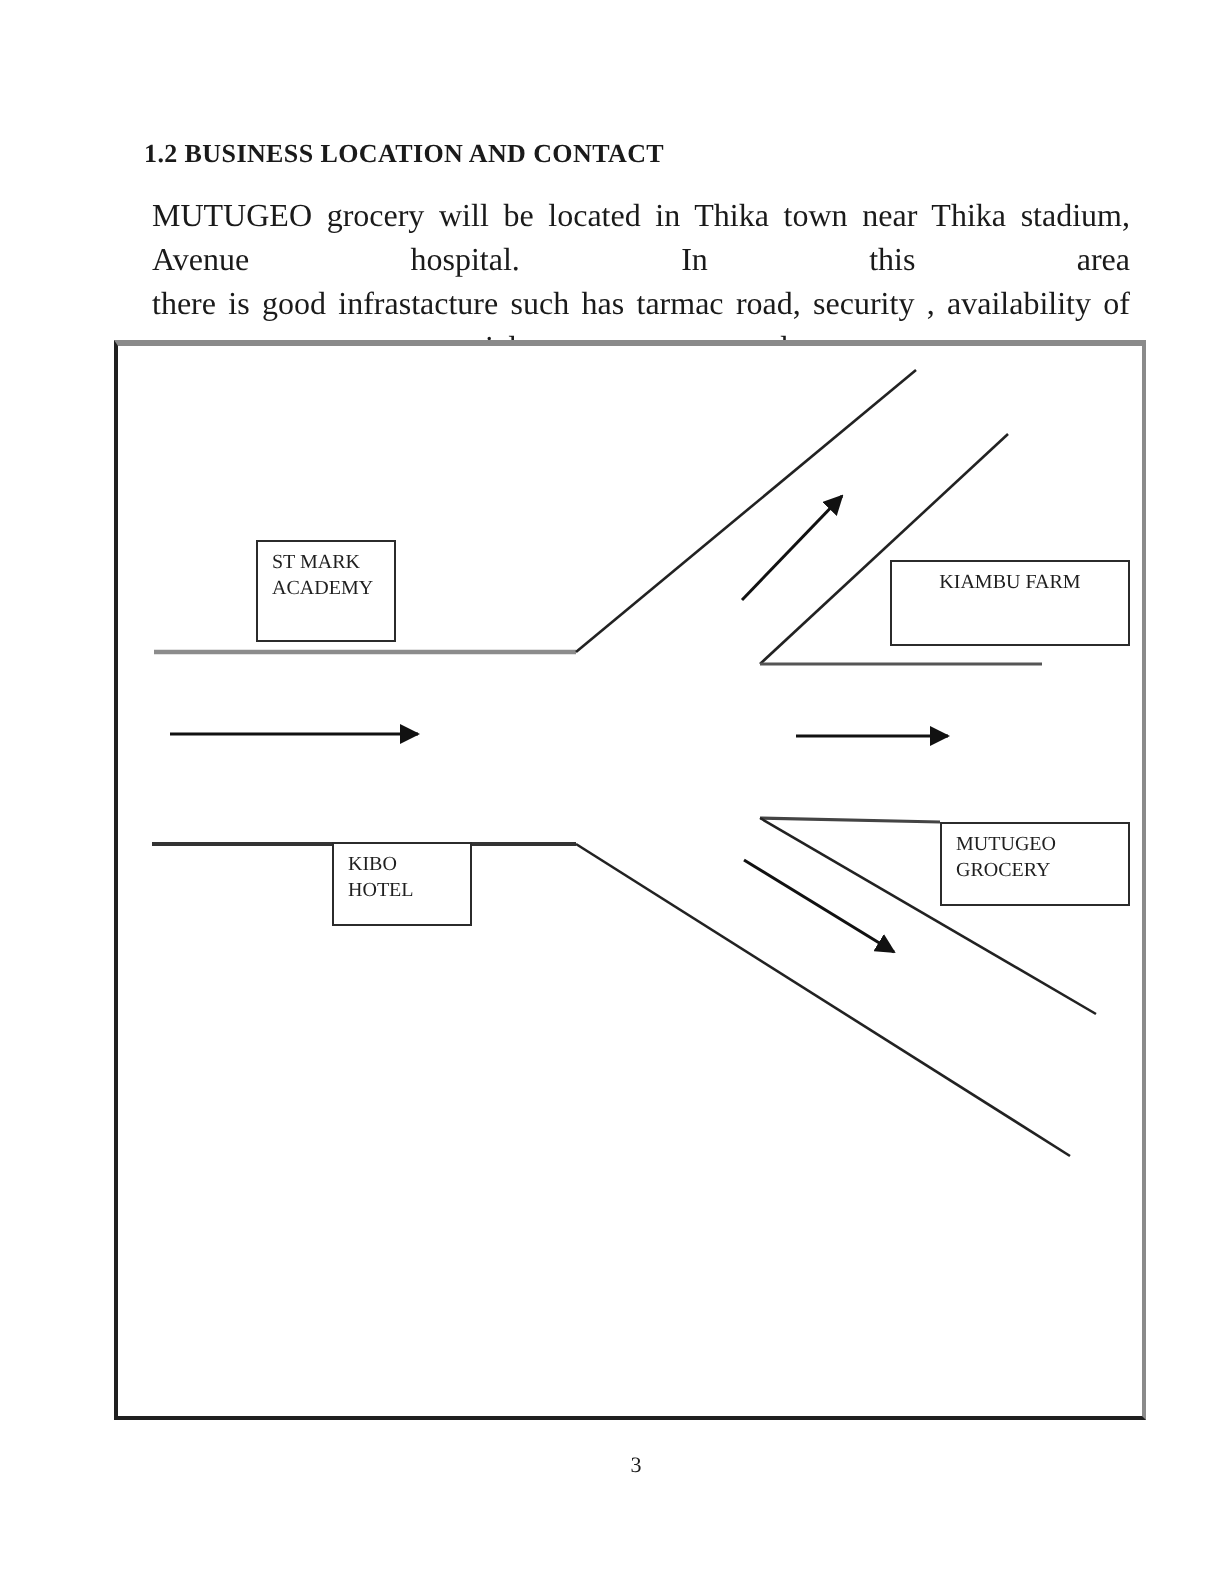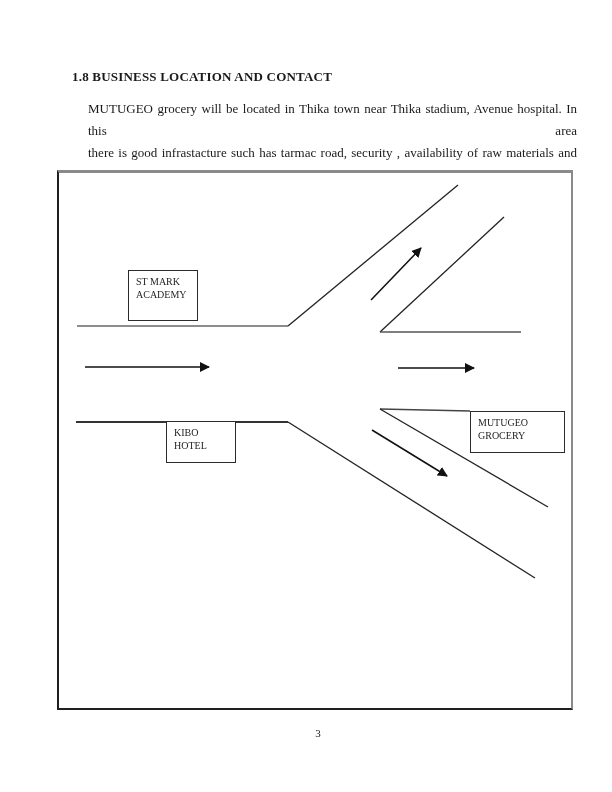--- a/index.html
+++ b/index.html
@@ -20,24 +20,24 @@
     position: absolute;
     left: 72px;
     top: 69px;
     font-size: 13px;
     font-weight: bold;
     letter-spacing: 0.2px;
     white-space: nowrap;
   }
   .para {
     position: absolute;
-    left: 88px;
+    left: 76px;
     top: 98px;
     width: 489px;
-    font-size: 13px;
+    font-size: 16px;
     line-height: 22px;
   }
   .para .line {
     text-align: justify;
     text-align-last: justify;
   }
   .para .line.last {
     text-align: left;
     text-align-last: left;
   }
@@ -88,21 +88,21 @@
     width: 516px;
     text-align: center;
     font-size: 11px;
   }
 </style>
 </head>
 <body>
 
 <div class="page">
 
-  <div class="heading">1.8 BUSINESS LOCATION AND CONTACT</div>
+  <div class="heading">1.2 BUSINESS LOCATION AND CONTACT</div>
 
   <div class="para">
     <div class="line">MUTUGEO grocery will be located in Thika town near Thika stadium, Avenue hospital. In this area</div>
     <div class="line">there is good infrastacture such has tarmac road, security , availability of raw materials and customers</div>
     <div class="line last">since this area is highly populated.</div>
   </div>
 
   <div class="map-frame">
 
     <svg class="map-svg" viewBox="0 0 512 535" xmlns="http://www.w3.org/2000/svg">
@@ -130,20 +130,21 @@
 
       <line x1="312" y1="127" x2="362" y2="75" stroke="#111111" stroke-width="1.5" marker-end="url(#ah)"></line>
       <line x1="26" y1="194" x2="150" y2="194" stroke="#111111" stroke-width="1.5" marker-end="url(#ah)"></line>
       <line x1="339" y1="195" x2="415" y2="195" stroke="#111111" stroke-width="1.5" marker-end="url(#ah)"></line>
       <line x1="313" y1="257" x2="388" y2="303" stroke="#111111" stroke-width="1.5" marker-end="url(#ah)"></line>
     </svg>
 
     <div class="map-box box-st-mark">ST MARK
 ACADEMY</div>
 
+    <div class="map-box box-kiambu centered">KIAMBU FARM</div>
 
     <div class="map-box box-mutugeo">MUTUGEO
 GROCERY</div>
 
     <div class="map-box box-kibo">KIBO
 HOTEL</div>
 
   </div>
 
   <div class="page-number">3</div>

